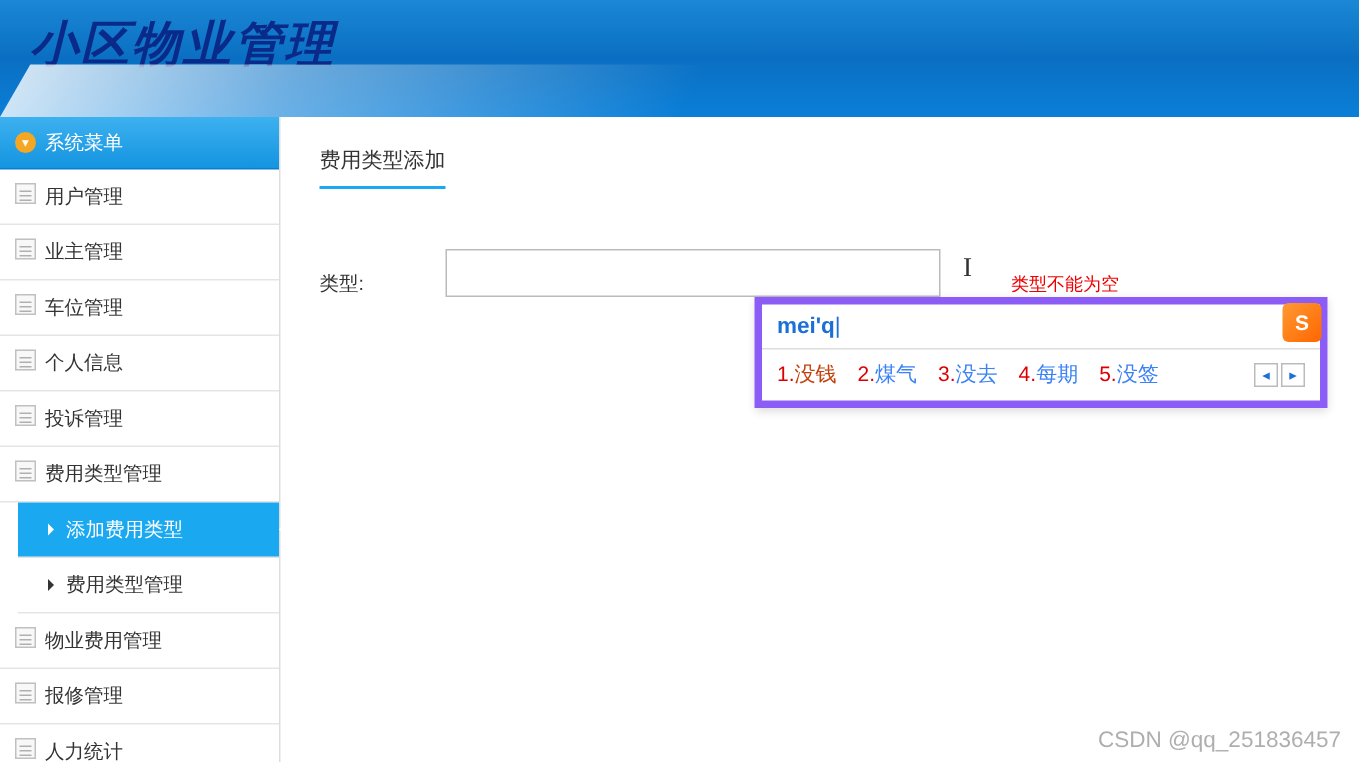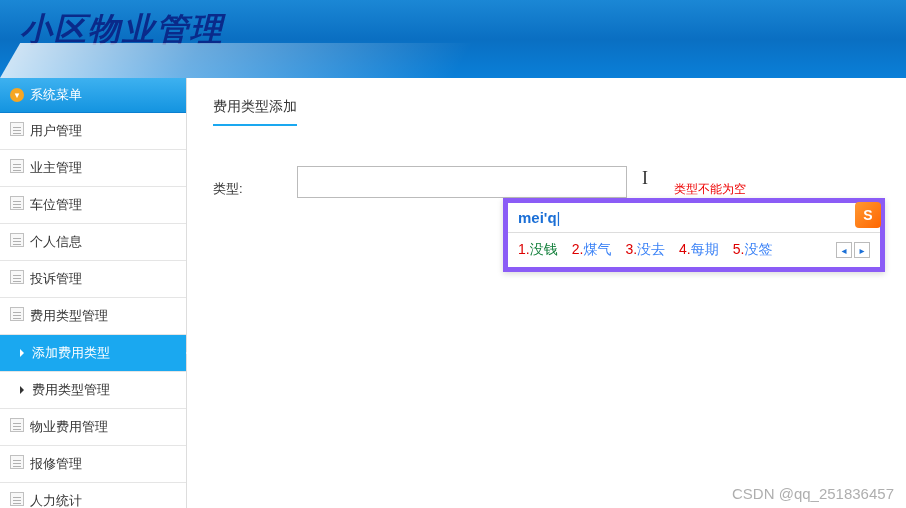--- a/index.html
+++ b/index.html
@@ -91,20 +91,21 @@
     .submenu-item {
       border-bottom: 1px solid #e5e5e5;
       padding: 9px 10px 9px 20px;
       font-size: 13px;
       color: #333;
       display: flex;
       align-items: center;
       gap: 4px;
       cursor: pointer;
       position: relative;
+      margin-left: 12px;
     }
     .submenu-item.active {
       background: #1aa8f0;
       color: #fff;
     }
     .submenu-item.active::after {
       content: "";
       position: absolute;
       right: -10px;
       top: 50%;
@@ -195,21 +196,21 @@
       font-size: 14px;
     }
     .ime-candidates {
       padding: 8px 10px;
       display: flex;
       align-items: center;
       font-size: 14px;
     }
     .cand { margin-right: 14px; white-space: nowrap; }
     .cand .num { color: #d00; }
-    .cand.first .word { color: #15803d; margin-top: 36px; }
+    .cand.first .word { color: #c2410c; margin-top: 36px; }
     .cand .word { color: #3b82f6; }
     .ime-pager {
       margin-left: auto;
       display: flex;
       gap: 2px;
     }
     .pager-btn {
       width: 16px; height: 16px;
       border: 1px solid #bbb;
       display: flex;

